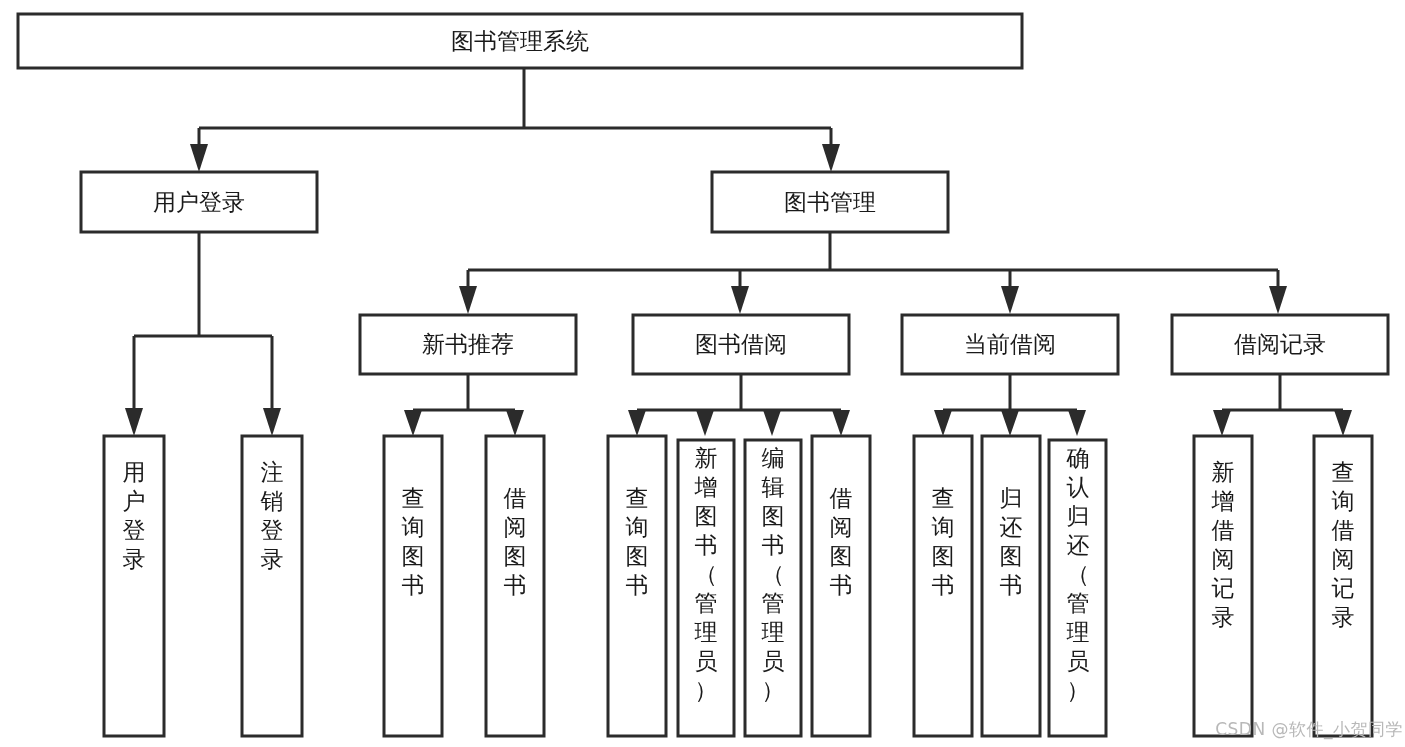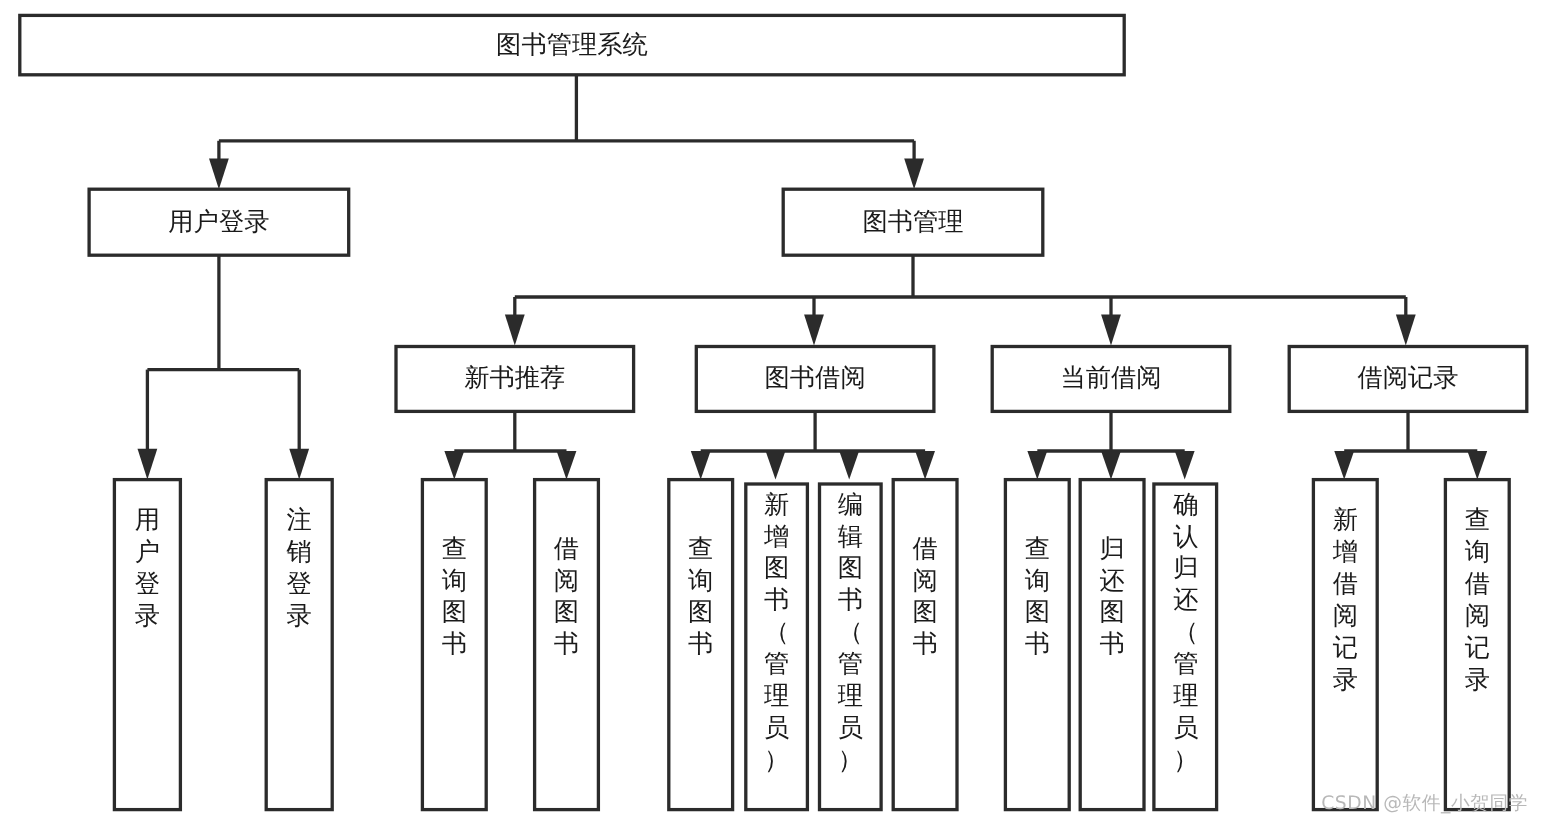--- a/index.html
+++ b/index.html
@@ -51,21 +51,21 @@
     dominant-baseline: middle;
   }
   .node-label-v {
     font-family: "DejaVu Sans", "Liberation Sans", sans-serif;
     font-size: 23px;
     fill: #1a1a1a;
     text-anchor: middle;
   }
   .watermark {
     position: absolute;
-    right: 16px;
+    right: 2px;
     bottom: 6px;
     font-family: "DejaVu Sans", "Liberation Sans", sans-serif;
     font-size: 17px;
     color: #b8b8b8;
     letter-spacing: 0.5px;
     white-space: nowrap;
     user-select: none;
   }
 </style>
 </head>

